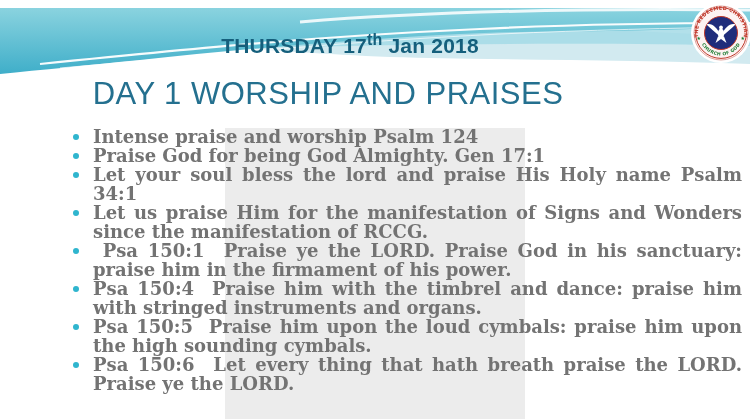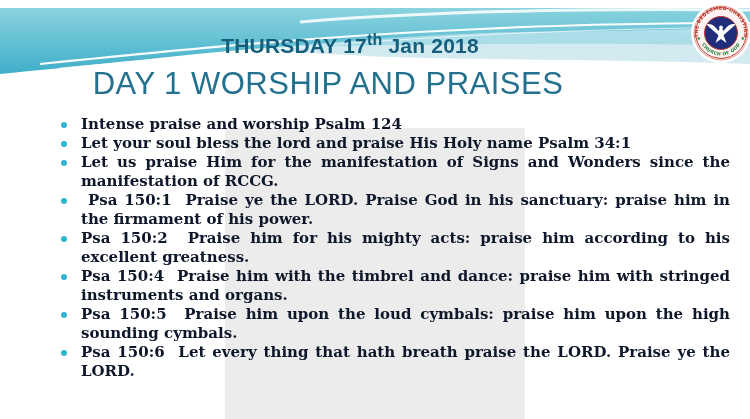--- a/index.html
+++ b/index.html
@@ -18,47 +18,47 @@
     text-align: center;
     font-family: "Liberation Sans", sans-serif;
     font-weight: bold;
     font-size: 21px;
     color: #155F7C;
     letter-spacing: 0.2px;
   }
   .date-line sup { font-size: 16px; vertical-align: super; }
 
   .main-title {
-    position: absolute; top: 66px; left: 0; width: 656px;
+    position: absolute; top: 76px; left: 0; width: 656px;
     text-align: center;
     font-family: "Liberation Sans", sans-serif;
     font-weight: normal;
     font-size: 31px;
     color: #24708F;
     letter-spacing: 0.5px;
   }
 
   .watermark {
     position: absolute;
     left: 225px; top: 128px;
     width: 300px; height: 291px;
     background: #ececec;
   }
 
   ul.bullets {
     position: absolute;
     left: 56px; top: 111px;
     width: 670px;
-    margin: 4px; padding: 0;
+    margin: 16px; padding: 0;
     list-style: none;
     font-family: "DejaVu Serif", serif;
     font-weight: bold;
-    font-size: 15px;
+    font-size: 18px;
     line-height: 19px;
-    color: #0f172a;
+    color: #737373;
   }
   ul.bullets li {
     position: relative;
     padding-left: 21px;
     text-align: justify;
   }
   ul.bullets li .dot {
     position: absolute;
     left: 1px; top: 7px;
     width: 6px; height: 6px;
@@ -120,22 +120,22 @@
   </svg>
 
   <div class="date-line"><span>THURSDAY 17</span><sup>th</sup><span> Jan 2018</span></div>
 
   <div class="main-title">DAY 1 WORSHIP AND PRAISES</div>
 
   <div class="watermark"></div>
 
   <ul class="bullets">
     <li><span class="dot"></span><span>Intense praise and worship Psalm 124</span></li>
+    <li><span class="dot"></span><span>Praise God for being God Almighty. Gen 17:1</span></li>
     <li><span class="dot"></span><span>Let your soul bless the lord and praise His Holy name Psalm 34:1</span></li>
     <li><span class="dot"></span><span>Let us praise Him for the manifestation of Signs and Wonders since the manifestation of RCCG.</span></li>
     <li><span class="dot"></span><span>&nbsp;Psa 150:1&nbsp; Praise ye the LORD. Praise God in his sanctuary: praise him in the firmament of his power.</span></li>
-    <li><span class="dot"></span><span>Psa 150:2&nbsp; Praise him for his mighty acts: praise him according to his excellent greatness.</span></li>
     <li><span class="dot"></span><span>Psa 150:4&nbsp; Praise him with the timbrel and dance: praise him with stringed instruments and organs.</span></li>
     <li><span class="dot"></span><span>Psa 150:5&nbsp; Praise him upon the loud cymbals: praise him upon the high sounding cymbals.</span></li>
     <li><span class="dot"></span><span>Psa 150:6&nbsp; Let every thing that hath breath praise the LORD. Praise ye the LORD.</span></li>
   </ul>
 
 </div>
 
 </body></html>

